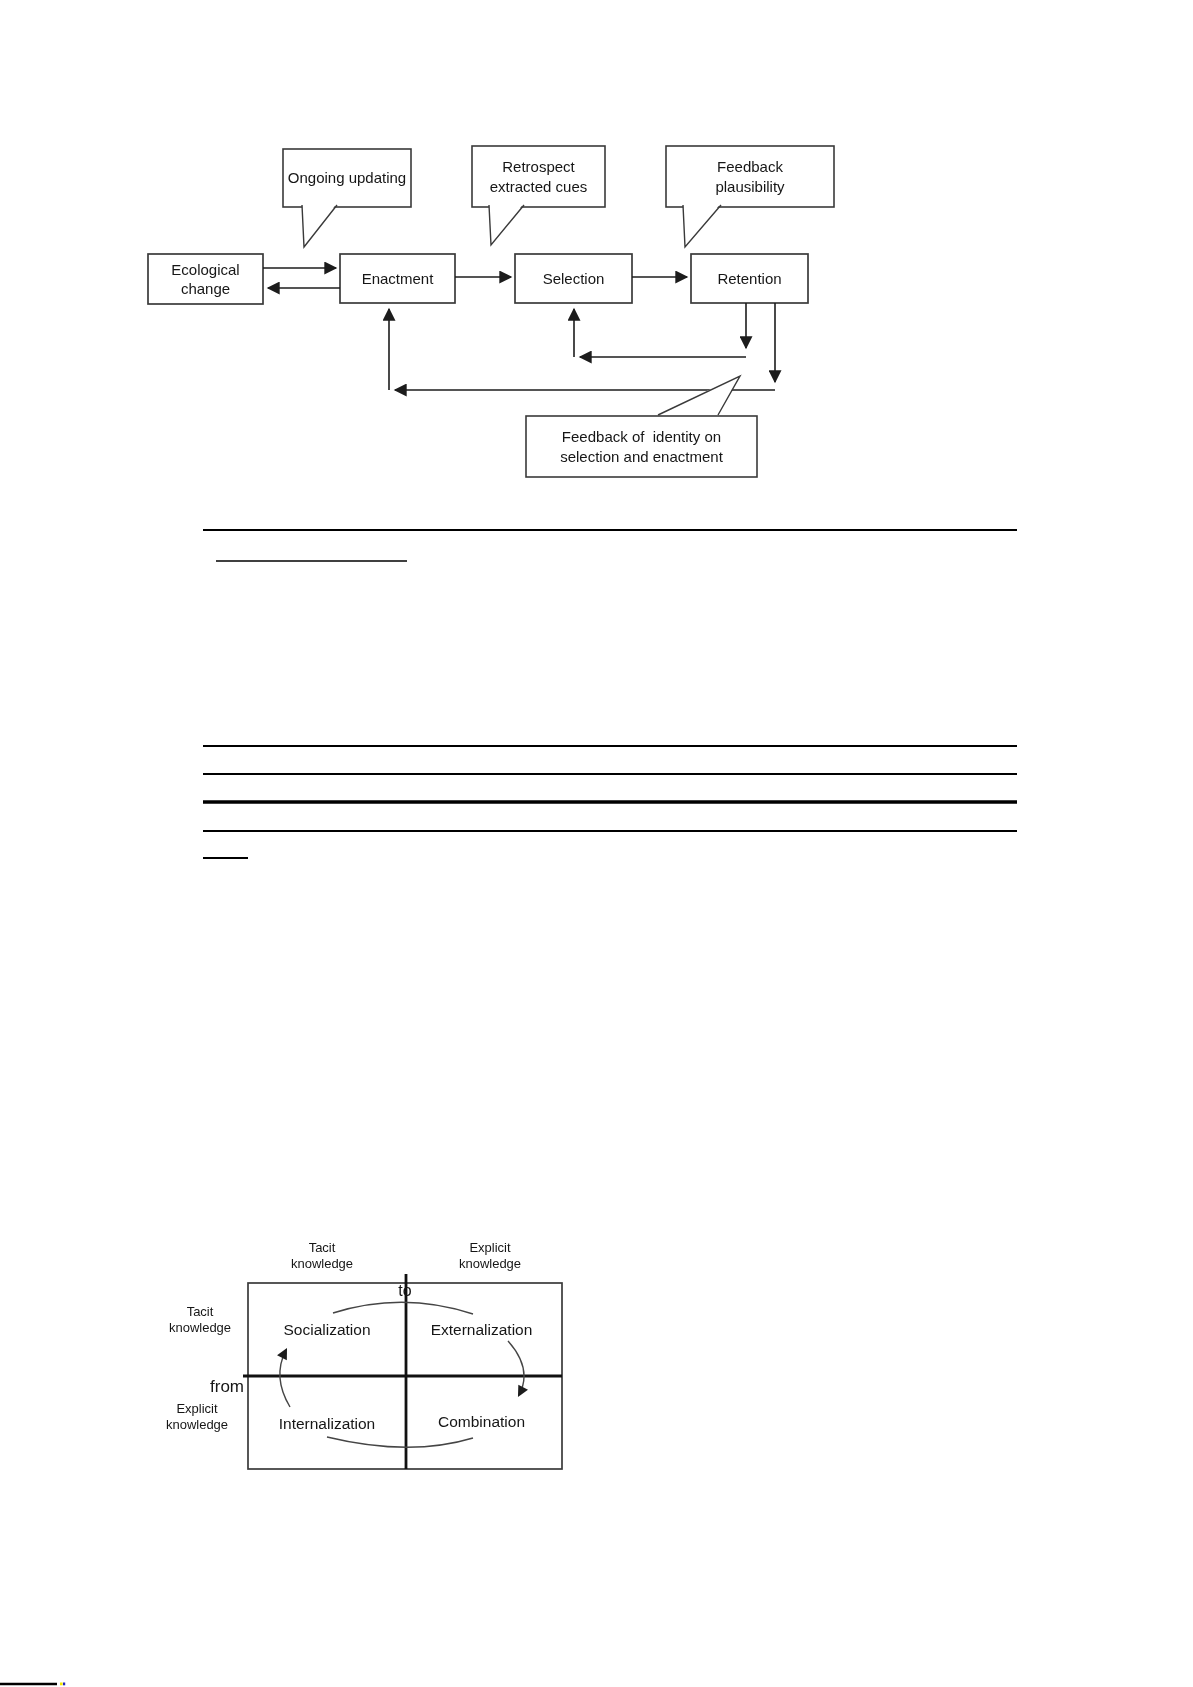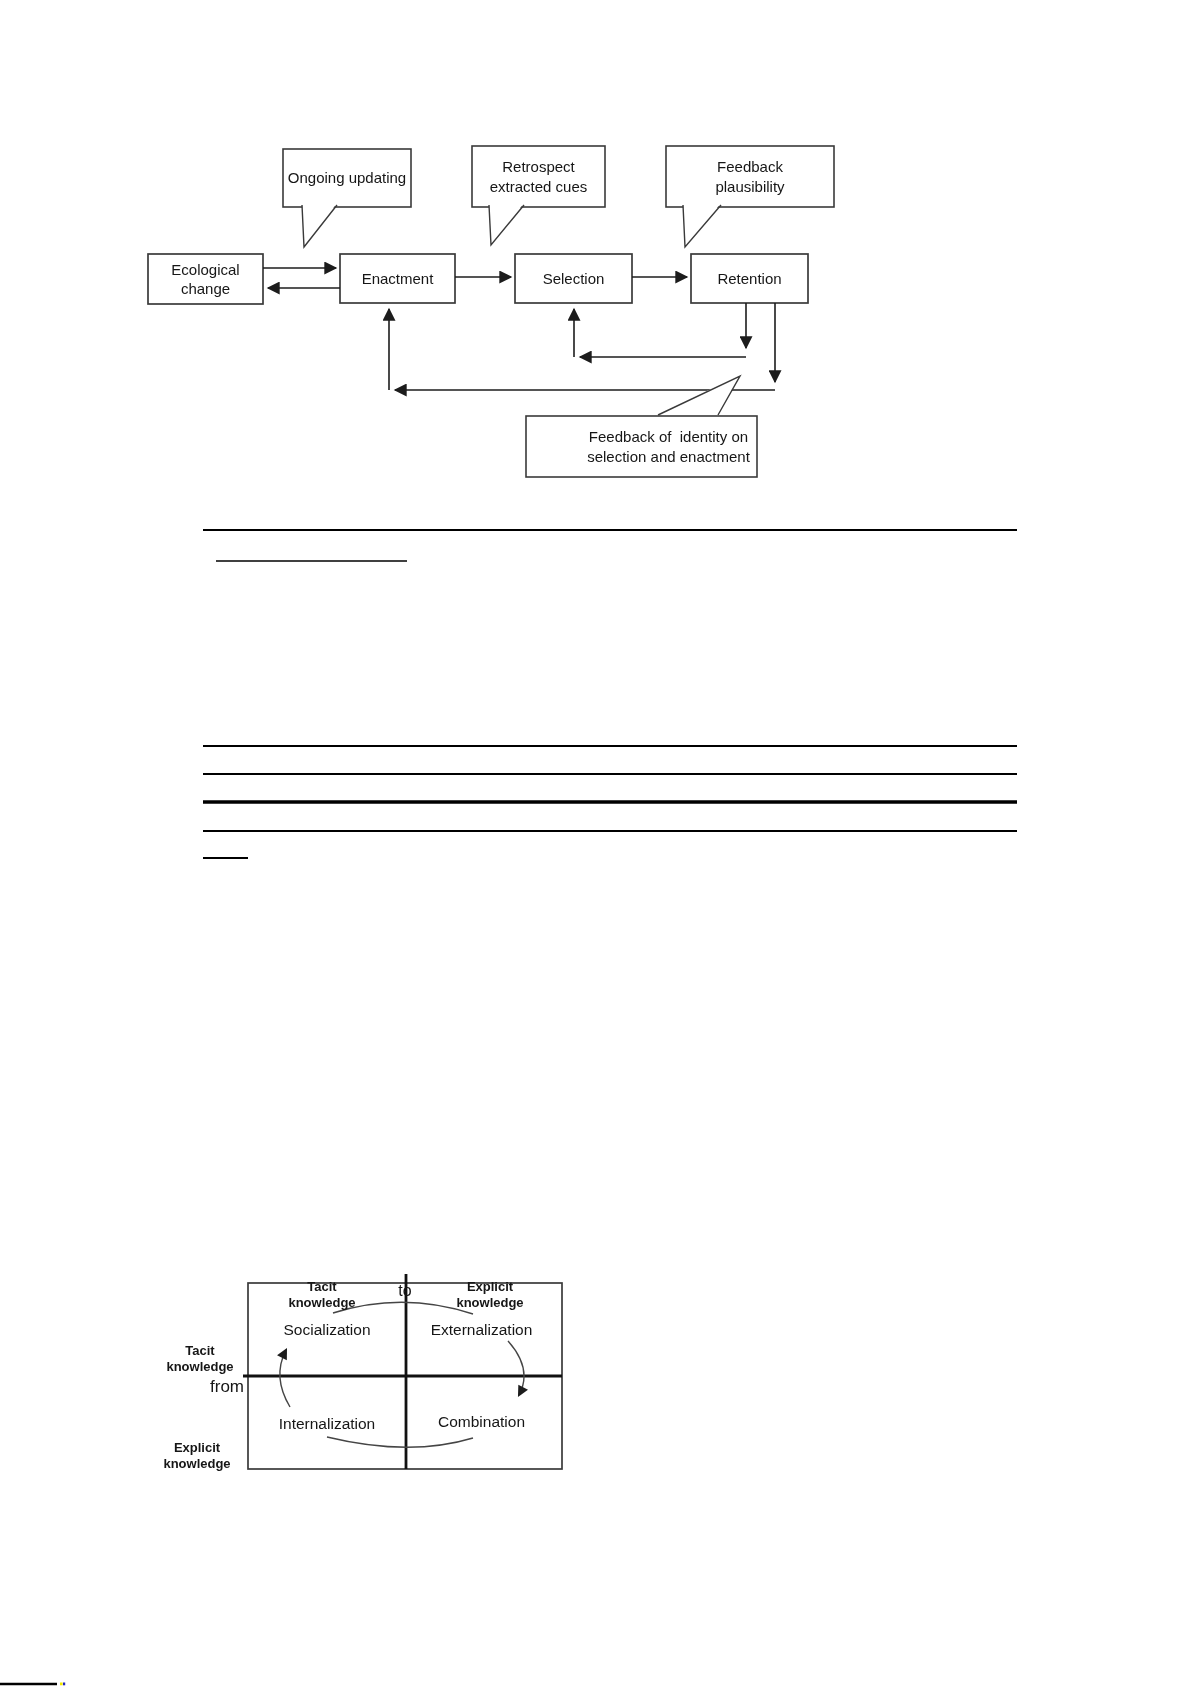--- a/index.html
+++ b/index.html
@@ -3,21 +3,21 @@
 <meta charset="utf-8">
 <style>
   html,body{margin:0;padding:0;background:#ffffff;}
   .page{position:relative;width:1019px;height:1687px;background:#ffffff;overflow:hidden;
         font-family:"Liberation Sans", "DejaVu Sans", sans-serif;color:#1a1a1a;}
   svg.overlay{position:absolute;left:0;top:0;width:1193px;height:1687px;}
   .txt{position:absolute;display:flex;align-items:center;justify-content:center;
        text-align:center;white-space:pre-wrap;color:#161616;}
   .f15{font-size:15px;line-height:1.28;}
   .f15b{font-size:15.5px;line-height:1.25;}
-  .f13b{font-size:13px;font-weight:bold;line-height:1.22;margin-top:39px;}
+  .f13b{font-size:13px;font-weight:normal;line-height:1.22;}
   .f16{font-size:16px;line-height:1.2;margin-top:24px;}
   .f17{font-size:17px;line-height:1.2;}
 </style>
 </head>
 <body>
 
 <div class="page">
 
   <svg class="overlay" viewBox="0 0 1193 1687" xmlns="http://www.w3.org/2000/svg">
     <defs>
@@ -106,21 +106,21 @@
       <rect x="60" y="1682.5" width="2.6" height="2.8" fill="#f2e700"></rect>
       <rect x="63" y="1682.5" width="2.2" height="2.8" fill="#2222bb"></rect>
     </g>
   </svg>
 
   <div class="txt f15" style="left:283px;top:149px;width:128px;height:58px;">Ongoing updating</div>
   <div class="txt f15" style="left:472px;top:146px;width:133px;height:61px;">Retrospect
 extracted cues</div>
   <div class="txt f15" style="left:666px;top:146px;width:168px;height:61px;">Feedback
 plausibility</div>
-  <div class="txt f15" style="left:526px;top:416px;width:231px;height:61px;padding-left:27px;">Feedback of  identity on
+  <div class="txt f15" style="left:526px;top:416px;width:231px;height:61px;">Feedback of  identity on
 selection and enactment</div>
 
   <div class="txt f15" style="left:148px;top:254px;width:115px;height:50px;">Ecological
 change</div>
   <div class="txt f15" style="left:340px;top:254px;width:115px;height:49px;border-radius:11px;">Enactment</div>
   <div class="txt f15" style="left:515px;top:254px;width:117px;height:49px;">Selection</div>
   <div class="txt f15" style="left:691px;top:254px;width:117px;height:49px;">Retention</div>
 
   <div class="txt f13b" style="left:270px;top:1241px;width:104px;height:30px;">Tacit
 knowledge</div>

